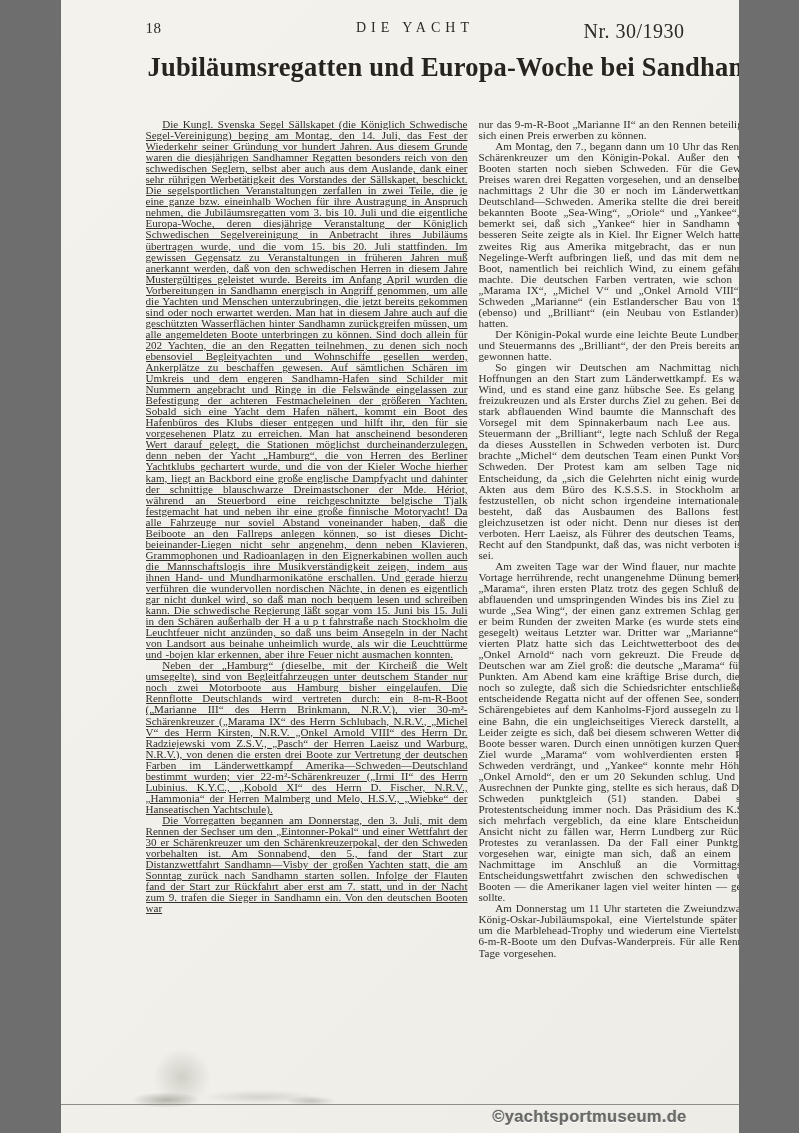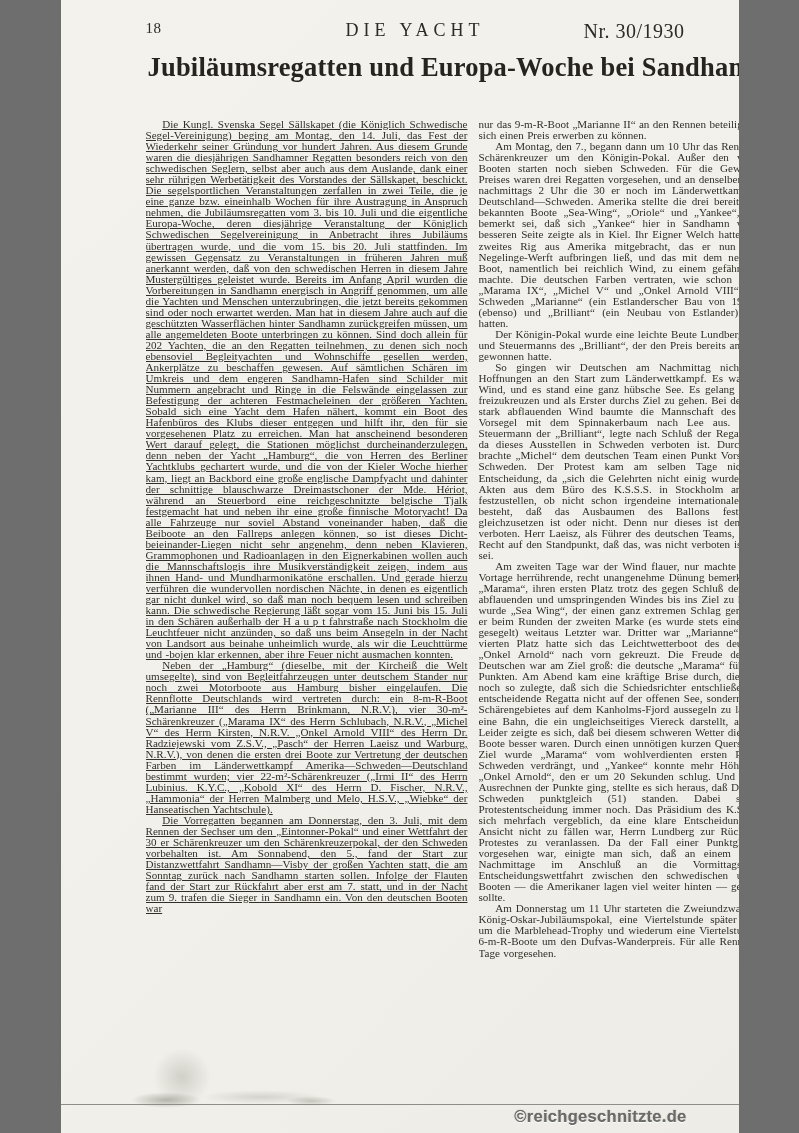--- a/index.html
+++ b/index.html
@@ -19,21 +19,21 @@
     top: 20px; left: 85px; right: 54px;
     height: 20px;
   }
   .pagenum {
     position: absolute; left: 0; top: 0;
     font-size: 15px; letter-spacing: 0.5px;
   }
   .journal {
     position: absolute; left: 0; right: 0; top: 0;
     text-align: center;
-    font-size: 18px; letter-spacing: 5px; font-weight: 500;
+    font-size: 14px; letter-spacing: 5px; font-weight: 500;
   }
   .issue {
     position: absolute; right: 0; top: 0;
     font-size: 20px; letter-spacing: 0.5px;
   }
   .headline {
     position: absolute;
     top: 52px; left: 0; width: 799px;
     margin: 0;
     text-align: center;
@@ -125,15 +125,15 @@
       <p>Am zweiten Tage war der Wind flauer, nur machte sich eine vom Vortage herrührende, recht unangenehme Dünung bemerkbar. Es gelang „Marama“, ihren ersten Platz trotz des gegen Schluß der Regatta stark abflauenden und umspringenden Windes bis ins Ziel zu halten. Zweiter wurde „Sea Wing“, der einen ganz extremen Schlag gemacht hatte, da er beim Runden der zweiten Marke (es wurde stets eine Dreiecksbahn gesegelt) weitaus Letzter war. Dritter war „Marianne“, und auf den vierten Platz hatte sich das Leichtwetterboot des deutschen Teams „Onkel Arnold“ nach vorn gekreuzt. Die Freude der anwesenden Deutschen war am Ziel groß: die deutsche „Marama“ führte mit sieben Punkten. Am Abend kam eine kräftige Brise durch, die am Mittwoch noch so zulegte, daß sich die Schiedsrichter entschließen mußten, die entscheidende Regatta nicht auf der offenen See, sondern innerhalb des Schärengebietes auf dem Kanholms-Fjord aussegeln zu lassen, auf dem eine Bahn, die ein ungleichseitiges Viereck darstellt, ausgetonnt war. Leider zeigte es sich, daß bei diesem schweren Wetter die schwedischen Boote besser waren. Durch einen unnötigen kurzen Querschlag vor dem Ziel wurde „Marama“ vom wohlverdienten ersten Platz von den Schweden verdrängt, und „Yankee“ konnte mehr Höhe anliegen als „Onkel Arnold“, den er um 20 Sekunden schlug. Und wie es an das Ausrechnen der Punkte ging, stellte es sich heraus, daß Deutschland und Schweden punktgleich (51) standen. Dabei schwebte die Protestentscheidung immer noch. Das Präsidium des K.S.S.S. bemühte sich mehrfach vergeblich, da eine klare Entscheidung nach seiner Ansicht nicht zu fällen war, Herrn Lundberg zur Rücknahme seines Protestes zu veranlassen. Da der Fall einer Punktgleichheit nicht vorgesehen war, einigte man sich, daß an einem der folgenden Nachmittage im Anschluß an die Vormittagsregatten die Entscheidungswettfahrt zwischen den schwedischen und deutschen Booten — die Amerikaner lagen viel weiter hinten — gefahren werden sollte.</p>
       <p>Am Donnerstag um 11 Uhr starteten die Zweiundzwanziger um den König-Oskar-Jubiläumspokal, eine Viertelstunde später die Dreißiger um die Marblehead-Trophy und wiederum eine Viertelstunde später die 6-m-R-Boote um den Dufvas-Wanderpreis. Für alle Rennen waren drei Tage vorgesehen.</p>
     </div>
 
   <div class="stain stain-1"></div>
   <div class="stain stain-2"></div>
   <div class="stain stain-3"></div>
   <div class="stain stain-4"></div>
 
   <div class="footer-rule"></div>
-  <div class="watermark">©reichgeschnitzte.de</div>
+  <div class="watermark">©yachtsportmuseum.de</div>
 
 </div>
 
 </body></html>

